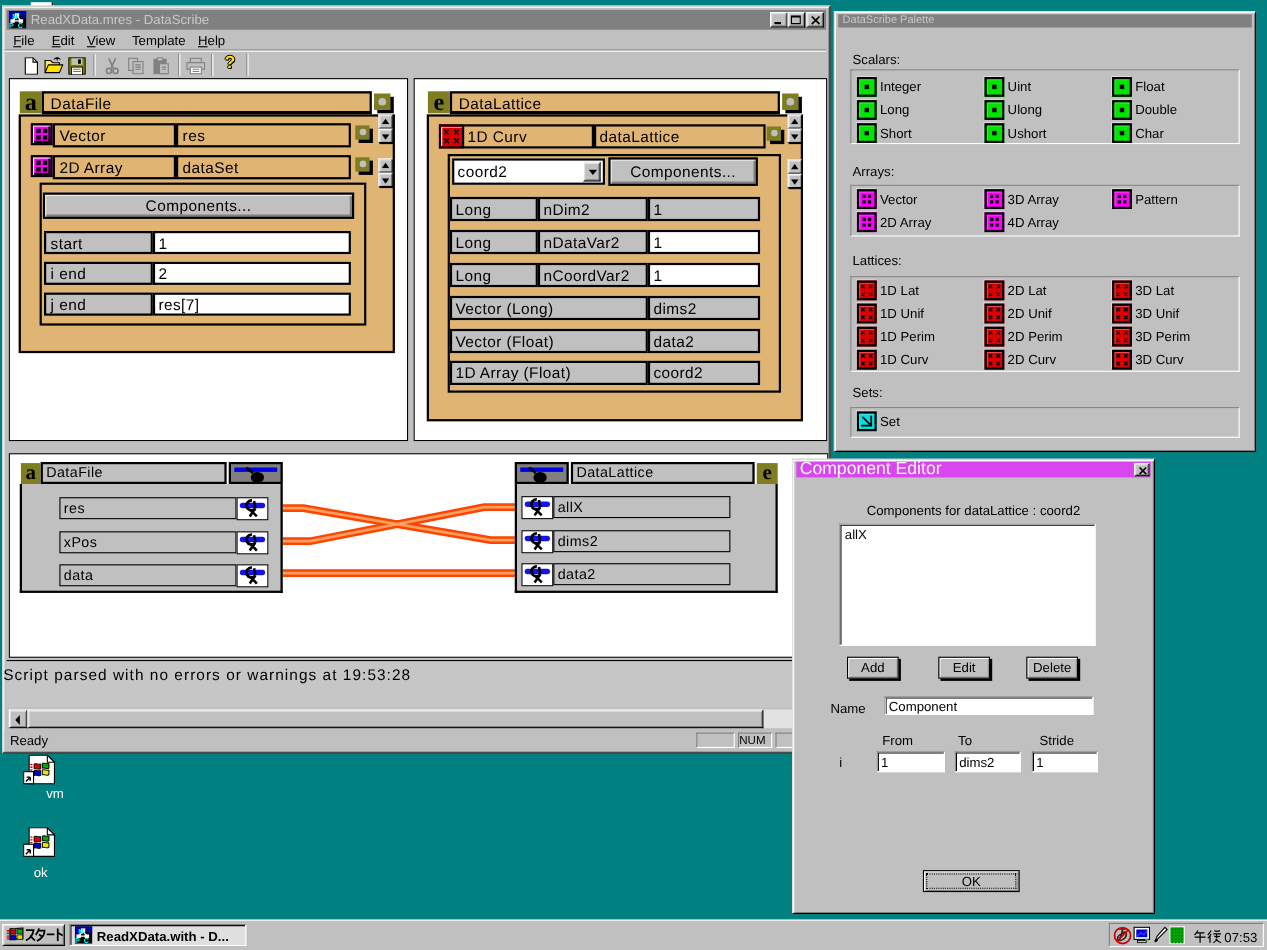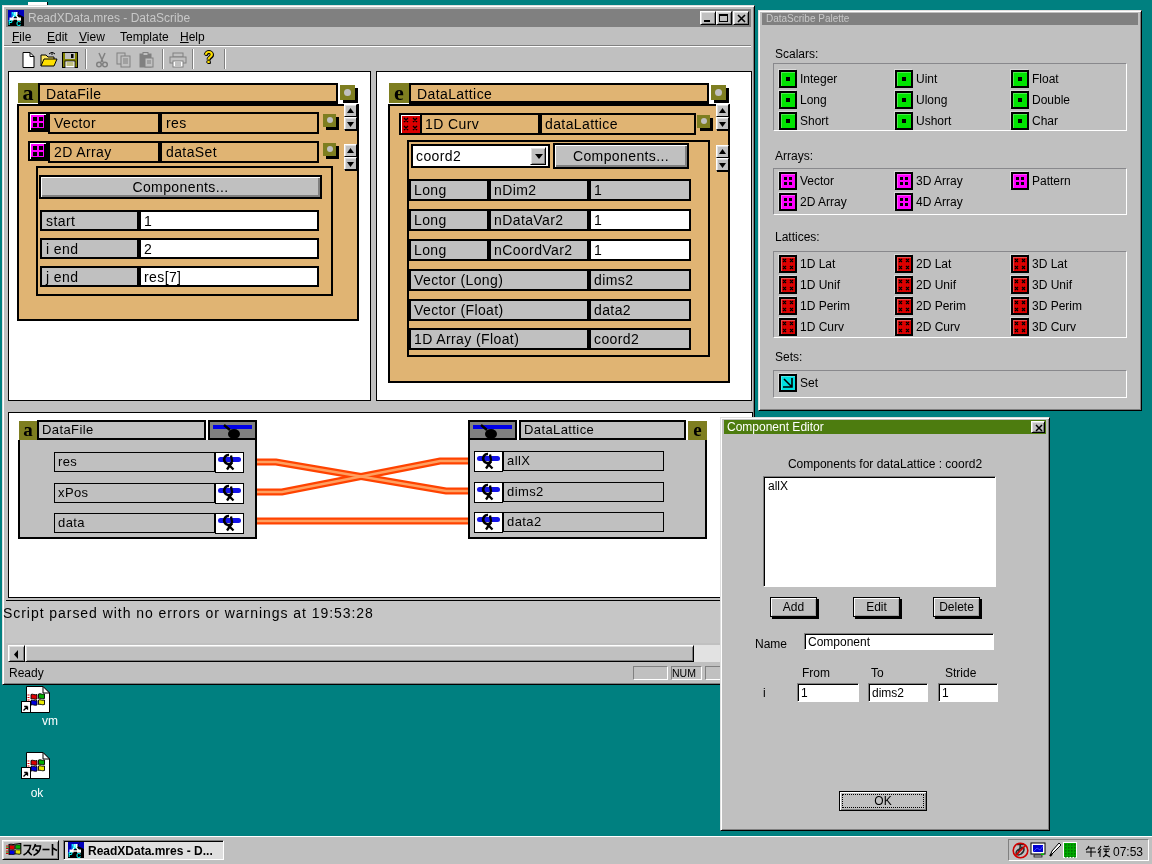--- a/index.html
+++ b/index.html
@@ -533,21 +533,21 @@
 <div class="palicon" style="left:779px;top:374px;background:#00e0e0;">
         <svg style="position:absolute;left:1px;top:1px" width="12" height="12">
           <path d="M10 1 L10 10 L1 10 M10 10 L2 2" stroke="#000" stroke-width="1.6" fill="none"></path>
         </svg>
       </div>
 <div class="pallab" style="left:800px;top:376px;">Set</div>
 </div>
 </div>
 
 <div class="abs win" id="dialog" style="left:720px;top:417px;width:330px;height:414px;"></div>
-<div class="abs" style="left:724px;top:420px;width:322px;height:14px;background:#4d7c0f;color:#fff;font-size:12px;line-height:14px;"><span style="margin-left:3px;">Component Editor</span></div>
+<div class="abs" style="left:724px;top:420px;width:322px;height:14px;background:#d946ef;color:#fff;font-size:16px;line-height:14px;"><span style="margin-left:3px;">Component Editor</span></div>
 <div class="abs btn3d" style="left:1031px;top:421px;width:14px;height:12px;">
     <svg class="abs" style="left:3px;top:2px" width="8" height="8">
       <path d="M1 1 L7 7 M7 1 L1 7" stroke="#000" stroke-width="1.5"></path>
     </svg>
   </div>
 <div class="abs" style="left:720px;top:457px;width:330px;text-align:center;font-size:12px;">Components for dataLattice : coord2</div>
 <div class="abs sunk2" style="left:763px;top:476px;width:233px;height:111px;">
     <div style="margin:2px 0 0 4px;font-size:12px;">allX</div>
   </div>
 <div class="abs dlgbtn" style="left:770px;top:597px;width:47px;height:20px;line-height:19px;">Add</div>
@@ -641,21 +641,21 @@
           <path d="M7 4 L4 9 M7 4 L11 9 M4 9 L11 9"></path>
         </g>
         <rect x="5.5" y="2" width="4" height="3.2" fill="#fff"></rect>
         <rect x="1.5" y="7.5" width="4" height="3.2" fill="#fff"></rect>
         <rect x="9" y="7.5" width="4" height="3.2" fill="#fff"></rect>
         <text x="3.2" y="7.2" font-size="6.5" fill="#00ffff" font-family="Liberation Sans" font-weight="bold">N</text>
         <text x="0.2" y="15" font-size="6.5" fill="#00ffff" font-family="Liberation Sans" font-weight="bold">P</text>
         <text x="8.2" y="15.5" font-size="6.5" fill="#00ffff" font-family="Liberation Sans" font-weight="bold">C</text>
       </svg>
     </div>
-    <div class="abs" style="left:88px;top:844px;font-size:12px;font-weight:bold;color:#000;">ReadXData.mres - D...</div>
+    <div class="abs" style="left:88px;top:844px;font-size:12px;font-weight:bold;color:#000;">ReadXData.with - D...</div>
     <div class="abs" style="left:1008px;top:839px;width:141px;height:22px;border:1px solid;border-color:#808080 #fff #fff #808080;"></div>
     <svg class="abs" style="left:1012px;top:842px" width="17" height="17">
       <g stroke="#282828" stroke-width="1.5" fill="none">
         <path d="M5 2.5 H12 M8.5 1 C8.5 5 8 8 6 11.5 M12 5.5 C8 6.5 4 8 4 11 C4 13.2 7 13.4 9 12 C11 10.8 12 9 12 7 C12 5.5 10 5 9 5.5"></path>
       </g>
       <circle cx="8.5" cy="8.5" r="7.3" fill="none" stroke="#d00000" stroke-width="1.6"></circle>
       <path d="M3.3 13.7 L13.7 3.3" stroke="#d00000" stroke-width="1.6"></path>
     </svg>
     <svg class="abs" style="left:1030px;top:842px" width="17" height="17">
       <rect x="1" y="1" width="14" height="11" fill="#fff" stroke="#000"></rect>

